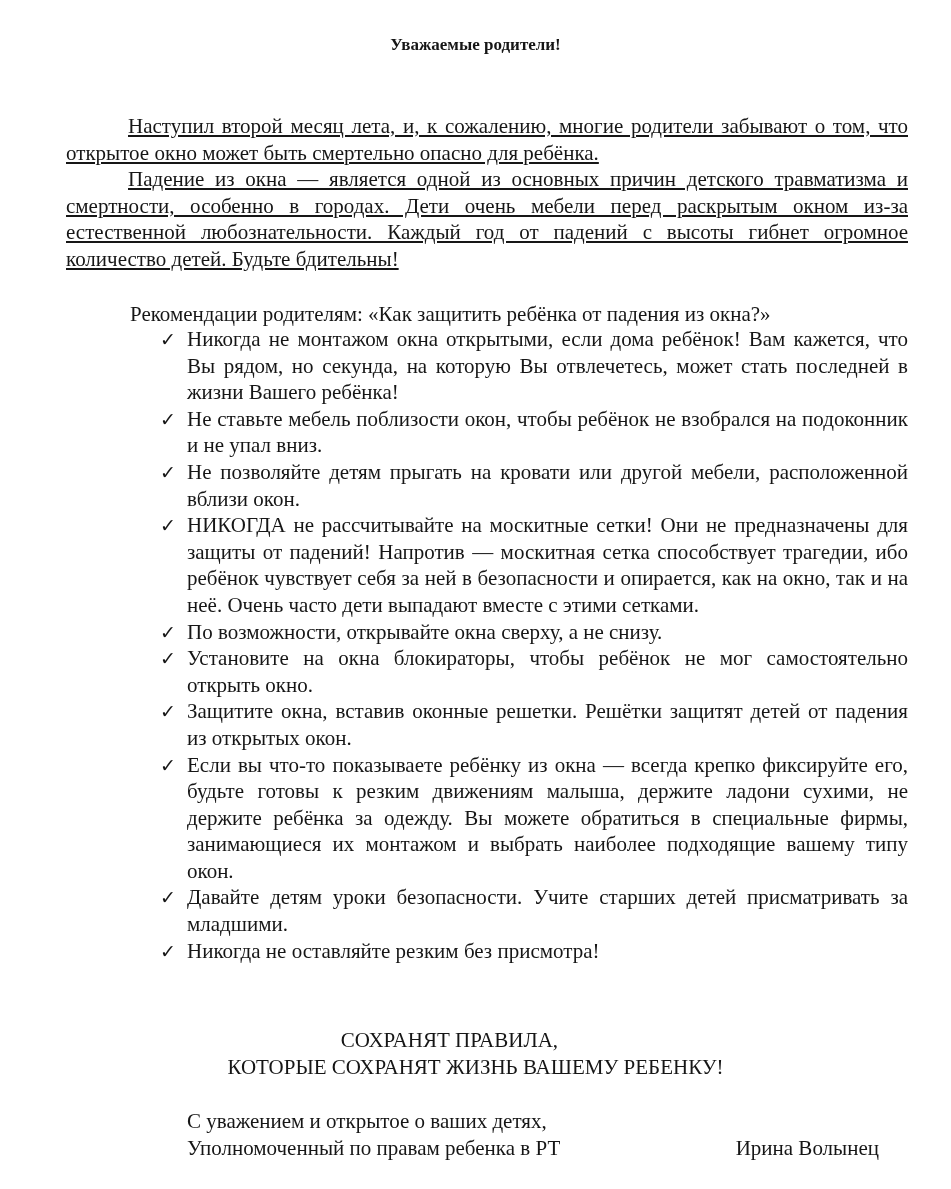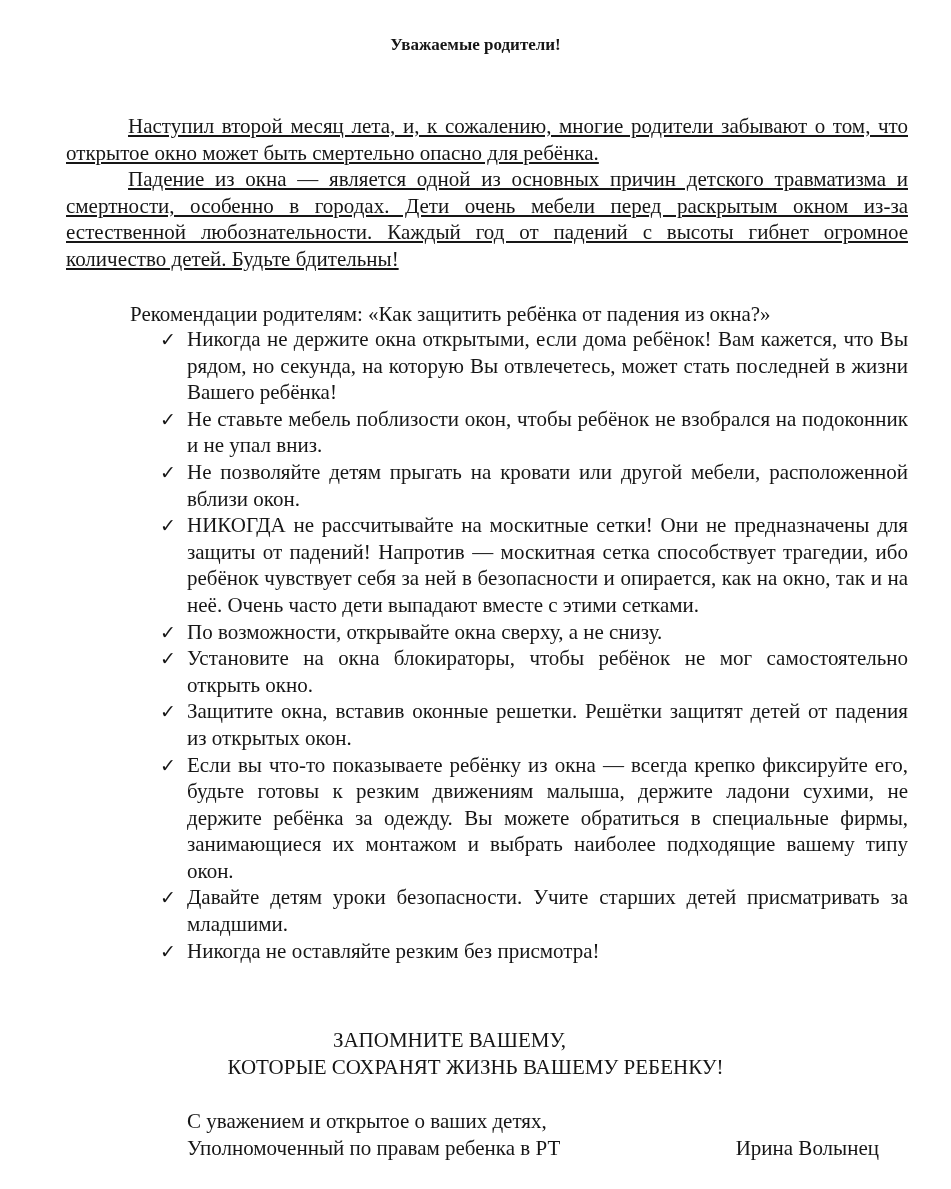--- a/index.html
+++ b/index.html
@@ -104,21 +104,21 @@
   <div class="title">Уважаемые родители!</div>
 
   <p class="para p1">Наступил второй  месяц лета, и, к сожалению,  многие родители забывают о том, что открытое окно может быть смертельно опасно для ребёнка.</p>
   <p class="para p2">Падение из окна — является одной из основных причин детского травматизма и смертности, особенно в городах. Дети очень мебели перед раскрытым окном из-за естественной любознательности. Каждый год от падений с высоты гибнет огромное количество детей. Будьте бдительны!</p>
 
   <p class="rec-intro">Рекомендации родителям: «Как защитить ребёнка от падения из окна?»</p>
 
   <ul class="checklist">
     <li>
       <span class="check">✓</span>
-      <span>Никогда не держите окна открытыми, если дома ребёнок! Вам кажется, что Вы рядом, но секунда, на которую Вы отвлечетесь, может стать последней в жизни Вашего ребёнка!</span>
+      <span>Никогда не монтажом окна открытыми, если дома ребёнок! Вам кажется, что Вы рядом, но секунда, на которую Вы отвлечетесь, может стать последней в жизни Вашего ребёнка!</span>
     </li>
     <li>
       <span class="check">✓</span>
       <span>Не ставьте мебель поблизости окон, чтобы ребёнок не взобрался на подоконник и не упал вниз.</span>
     </li>
     <li>
       <span class="check">✓</span>
       <span>Не позволяйте детям прыгать на кровати или другой мебели, расположенной вблизи окон.</span>
     </li>
     <li>
@@ -145,21 +145,21 @@
       <span class="check">✓</span>
       <span>Давайте детям уроки безопасности. Учите старших детей присматривать за младшими.</span>
     </li>
     <li>
       <span class="check">✓</span>
       <span>Никогда не оставляйте резким без присмотра!</span>
     </li>
   </ul>
 
   <div class="closing">
-    <div class="l1">ЗАПОМНИТЕ ВАШЕМУ,</div>
+    <div class="l1">СОХРАНЯТ ПРАВИЛА,</div>
     <div class="l2">КОТОРЫЕ СОХРАНЯТ ЖИЗНЬ ВАШЕМУ РЕБЕНКУ!</div>
   </div>
 
   <div class="sign">
     <div class="sign-row">
       <span>С уважением  и открытое о ваших детях,</span>
     </div>
     <div class="sign-row">
       <span>Уполномоченный по правам ребенка в РТ</span>
       <span>Ирина Волынец</span>

